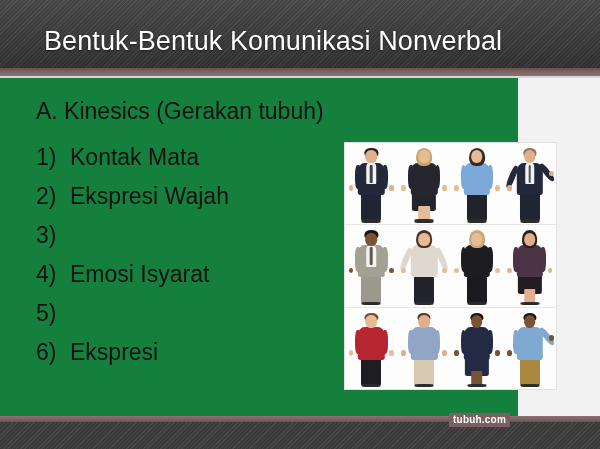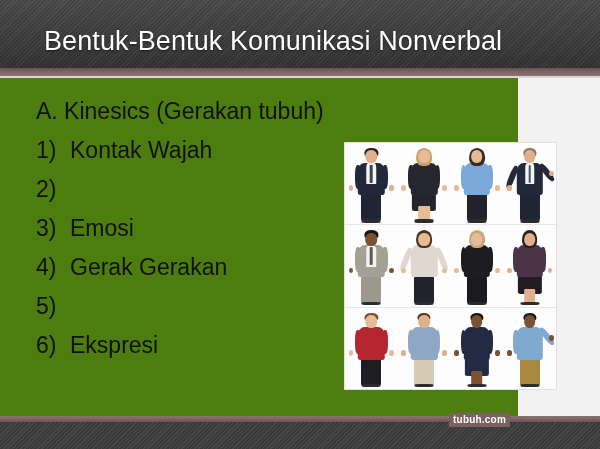--- a/index.html
+++ b/index.html
@@ -11,21 +11,21 @@
     height: 449px;
     overflow: hidden;
     background: #f2f2f2;
     font-family: "Liberation Sans", sans-serif;
   }
 
   #slide {
     position: relative;
     width: 518px;
     height: 449px;
-    background: #4d7c0f;
+    background: #15803d;
     box-sizing: border-box;
   }
 
   
   .header-band {
     position: absolute;
     left: 0;
     top: 0;
     width: 600px;
     height: 68px;
@@ -121,21 +121,21 @@
   .content {
     position: absolute;
     left: 36px;
     top: 100px;
     width: 300px;
   }
   .lead-line {
     color: #111111;
     font-size: 23px;
     line-height: 23px;
-    margin-bottom: 16px;
+    margin-bottom: 23px;
     white-space: nowrap;
   }
   .list-row {
     display: flex;
     align-items: baseline;
     color: #111111;
     font-size: 23px;
     line-height: 23px;
     margin-bottom: 16px;
     white-space: nowrap;
@@ -275,32 +275,32 @@
   <div class="header-band"></div>
   <div class="header-title">Bentuk-Bentuk Komunikasi Nonverbal</div>
   <div class="header-accent"></div>
   <div class="header-accent-hl"></div>
 
   <div class="content">
     <div class="lead-line">A. Kinesics (Gerakan tubuh)</div>
 
     <div class="list-row">
       <span class="list-marker">1)</span>
-      <span class="list-label">Kontak Wajah</span>
+      <span class="list-label">Kontak Mata</span>
     </div>
     <div class="list-row">
       <span class="list-marker">2)</span>
+      <span class="list-label">Ekspresi Wajah</span>
     </div>
     <div class="list-row">
       <span class="list-marker">3)</span>
-      <span class="list-label">Emosi</span>
     </div>
     <div class="list-row">
       <span class="list-marker">4)</span>
-      <span class="list-label">Gerak Gerakan</span>
+      <span class="list-label">Emosi Isyarat</span>
     </div>
     <div class="list-row">
       <span class="list-marker">5)</span>
     </div>
     <div class="list-row">
       <span class="list-marker">6)</span>
       <span class="list-label">Ekspresi</span>
     </div>
   </div>
 

